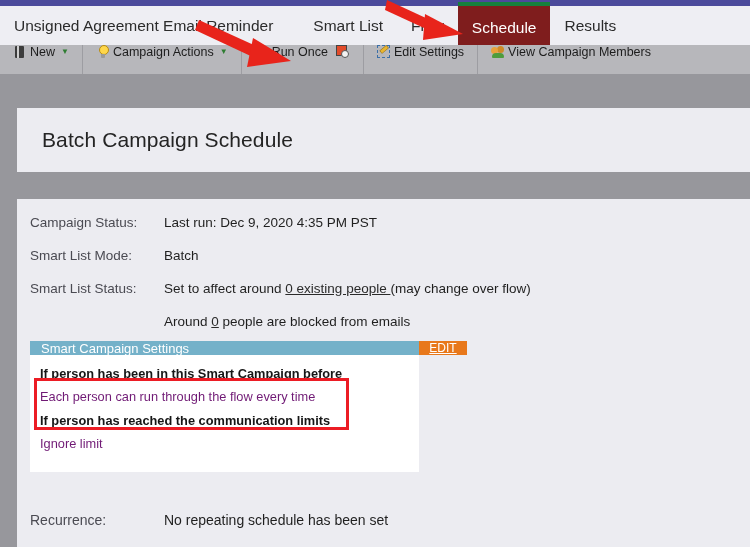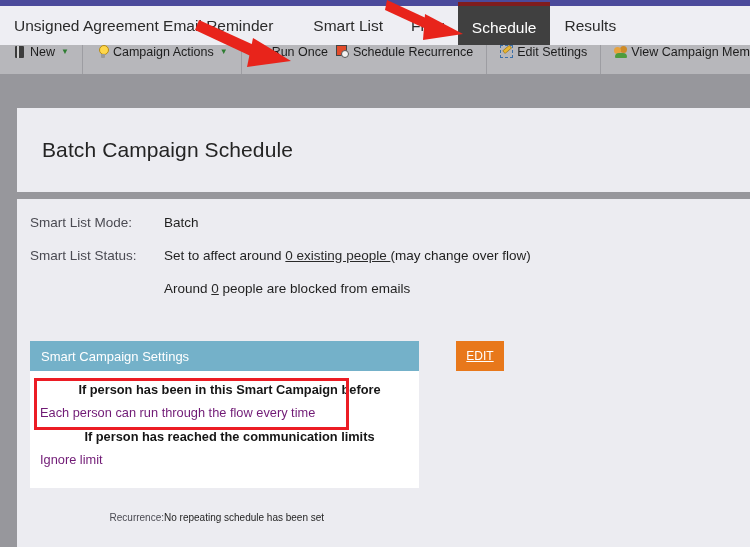--- a/index.html
+++ b/index.html
@@ -40,23 +40,23 @@
     align-items: center;
     padding: 0 14px;
     font-size: 15.5px;
     color: #2b2b2b;
     white-space: nowrap;
     box-sizing: border-box;
     position: relative;
   }
   .tab.first { padding-left: 14px; padding-right: 26px; }
   .tab.active {
-    background: #404040;
+    background: #7f1d1d;
     color: #ffffff;
-    border-top: 4px solid #7f1d1d;
+    border-top: 4px solid #15803d;
     margin-top: -4px;
     padding-top: 4px;
   }
 
   
   .toolbar {
     position: absolute;
     top: 45px; left: 0;
     width: 750px;
     height: 29px;
@@ -194,21 +194,21 @@
   
   .panel {
     position: absolute;
     left: 17px;
     width: 733px;
     background: #ececf1;
     box-sizing: border-box;
   }
   .panel-title {
     top: 108px;
-    height: 84px;
+    height: 64px;
     display: flex;
     align-items: center;
     text-align: center;
   }
   .panel-title .title-text {
     padding-left: 25px;
     font-size: 21px;
     color: #242424;
     letter-spacing: .1px;
   }
@@ -243,23 +243,22 @@
   
   .settings-card {
     position: absolute;
     left: 13px;
     top: 142px;
     width: 389px;
   }
   .settings-header {
     display: flex;
     align-items: stretch;
-    height: 30px;
+    height: 14px;
     width: 450px;
-    gap: 37px;
   }
   .settings-header-title {
     flex: 0 0 389px;
     background: #74b1c9;
     color: #ffffff;
     font-size: 13px;
     display: flex;
     align-items: center;
     padding-left: 11px;
     box-sizing: border-box;
@@ -281,21 +280,20 @@
     height: 117px;
     box-sizing: border-box;
     padding: 11px 0 0 10px;
     position: relative;
   }
   .setting-head {
     font-size: 12.8px;
     font-weight: bold;
     color: #161616;
     margin-bottom: 8px;
-    text-align: center;
   }
   .setting-val {
     font-size: 12.8px;
     color: #701a75;
     margin-bottom: 9px;
   }
   .redbox {
     position: absolute;
     left: 17px;
     top: 179px;
@@ -303,22 +301,21 @@
     height: 52px;
     border: 3px solid #ec1c24;
     box-sizing: border-box;
     pointer-events: none;
   }
   .recurrence-row {
     position: absolute;
     left: 13px;
     top: 313px;
     display: flex;
-    font-size: 10px;
-    text-align: right;
+    font-size: 14px;
   }
 
   
   .arrow {
     position: absolute;
     pointer-events: none;
   }
   #arrow-schedule-recurrence { left: 195px; top: 18px; }
   #arrow-schedule-tab { left: 385px; top: 0px; }
 </style>
@@ -363,21 +360,20 @@
     </div>
   </div>
 
   <div class="tool-group">
     <div class="tool-item">
       <span class="ico ico-run"></span>
       <span>Run Once</span>
     </div>
     <div class="tool-item">
       <span class="ico ico-recur"></span>
-      <span>Schedule Recurrence</span>
     </div>
   </div>
 
   <div class="tool-group">
     <div class="tool-item">
       <span class="ico ico-edit"></span>
       <span>Edit Settings</span>
     </div>
   </div>
 
@@ -389,20 +385,24 @@
   </div>
 
 </div>
 
 <div class="panel panel-title">
   <div class="title-text">Batch Campaign Schedule</div>
 </div>
 
 <div class="panel panel-body">
 
+  <div class="info-row">
+    <div class="info-label">Campaign Status:</div>
+    <div class="info-value">Last run: Dec 9, 2020 4:35 PM PST</div>
+  </div>
 
   <div class="info-row">
     <div class="info-label">Smart List Mode:</div>
     <div class="info-value">Batch</div>
   </div>
 
   <div class="info-row">
     <div class="info-label">Smart List Status:</div>
     <div class="info-value">
       <span>Set to affect around </span><span class="link">0 existing people </span><span>(may change over flow)</span>

